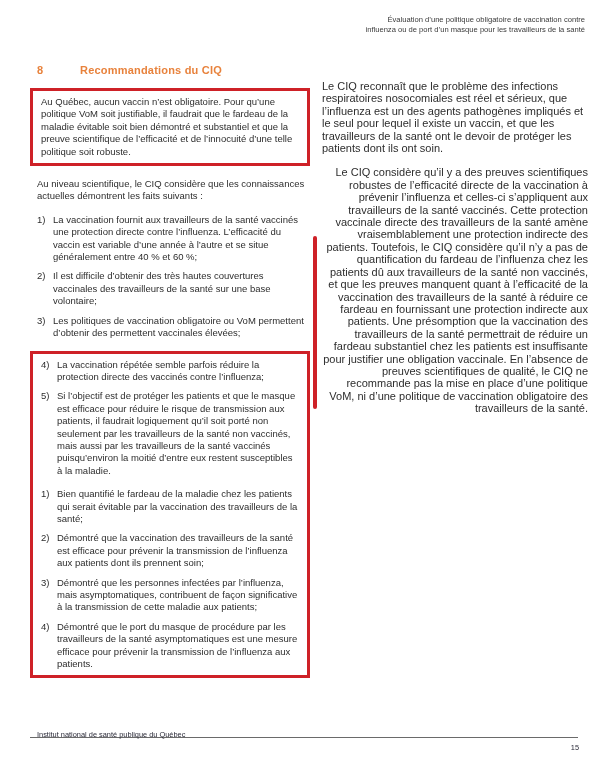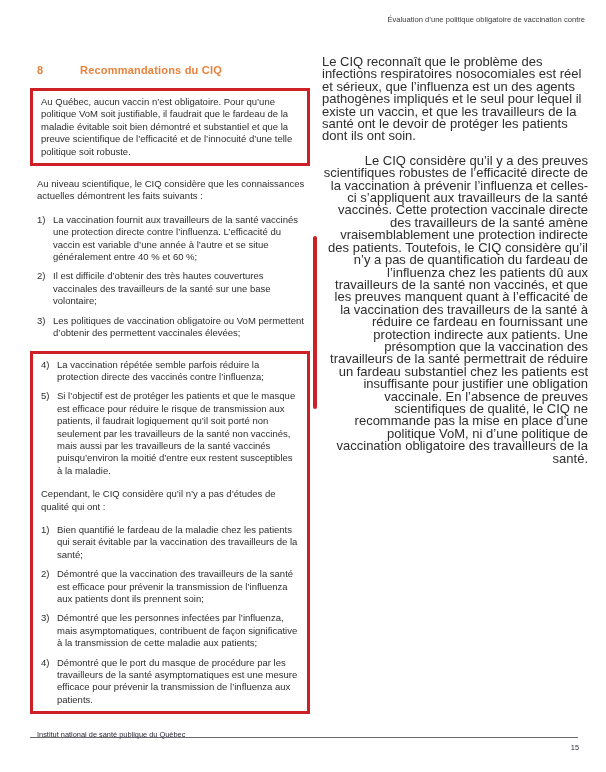--- a/index.html
+++ b/index.html
@@ -22,22 +22,22 @@
     position:absolute; top:64px; left:37px;
     font-size:11px; font-weight:bold; color:#E8823C;
     letter-spacing:0.2px;
   }
   .section-heading .sec-num { display:inline-block; width:43px; }
   .col-left {
     position:absolute; left:30px; top:88px; width:280px;
     font-size:9.5px; line-height:12.4px;
   }
   .col-right {
-    position:absolute; left:322px; top:56px; width:266px;
-    font-size:13px; line-height:12.4px;
+    position:absolute; left:322px; top:80px; width:266px;
+    font-size:11px; line-height:12.4px;
   }
   .hl-box {
     border:3px solid #CE2127;
     padding:5px 8px;
   }
   .pad-text { padding-left:7px; padding-right:4px; }
   .para { margin-bottom:11px; }
   .para:last-child { margin-bottom:0;text-align:right; }
   .mt { margin-top:12px; }
   .li { display:flex; margin-bottom:7px; }
@@ -63,20 +63,21 @@
     font-size:7.4px; color:#2a2a38;
   }
 </style>
 </head>
 <body>
 
 <div class="page">
 
   <div class="running-head">
     <div>Évaluation d’une politique obligatoire de vaccination contre</div>
+    <div>influenza ou de port d’un masque pour les travailleurs de la santé</div>
   </div>
 
   <div class="section-heading">
     <span class="sec-num">8</span><span>Recommandations du CIQ</span>
   </div>
 
   <div class="col-left">
 
     <div class="hl-box">
       <div>Au Québec, aucun vaccin n’est obligatoire. Pour qu’une politique VoM soit justifiable, il faudrait que le fardeau de la maladie évitable soit bien démontré et substantiel et que la preuve scientifique de l’efficacité et de l’innocuité d’une telle politique soit robuste.</div>
@@ -104,21 +105,20 @@
         <div class="li">
           <span class="num">4)</span>
           <span class="li-text">La vaccination répétée semble parfois réduire la protection directe des vaccinés contre l’influenza;</span>
         </div>
         <div class="li">
           <span class="num">5)</span>
           <span class="li-text">Si l’objectif est de protéger les patients et que le masque est efficace pour réduire le risque de transmission aux patients, il faudrait logiquement qu’il soit porté non seulement par les travailleurs de la santé non vaccinés, mais aussi par les travailleurs de la santé vaccinés puisqu’environ la moitié d’entre eux restent susceptibles à la maladie.</span>
         </div>
       </div>
 
-      <div class="para">Cependant, le CIQ considère qu’il n’y a pas d’études de qualité qui ont :</div>
 
       <div class="list" style="margin-bottom:0">
         <div class="li">
           <span class="num">1)</span>
           <span class="li-text">Bien quantifié le fardeau de la maladie chez les patients qui serait évitable par la vaccination des travailleurs de la santé;</span>
         </div>
         <div class="li">
           <span class="num">2)</span>
           <span class="li-text">Démontré que la vaccination des travailleurs de la santé est efficace pour prévenir la transmission de l’influenza aux patients dont ils prennent soin;</span>
         </div>

